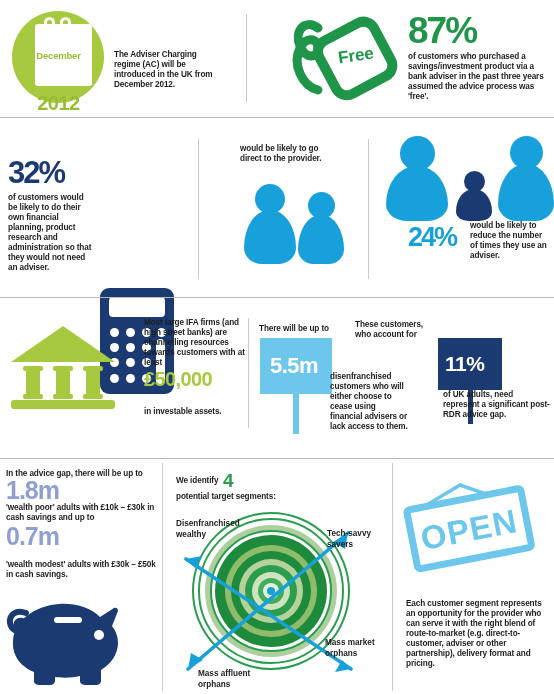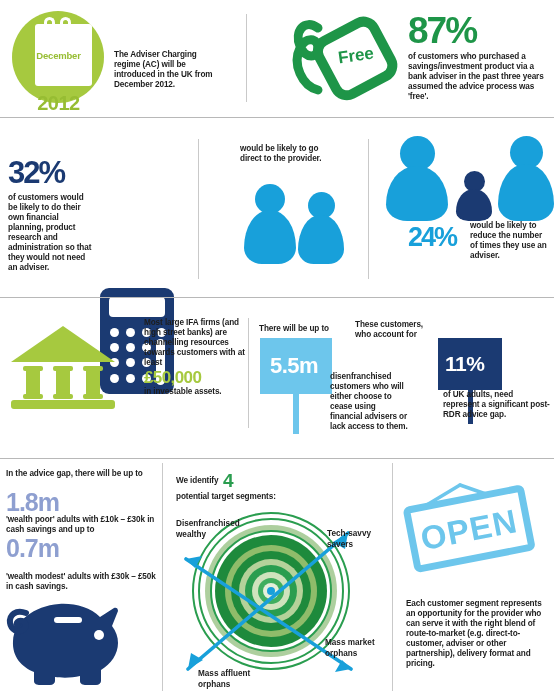--- a/index.html
+++ b/index.html
@@ -99,21 +99,21 @@
   #r2c .big-num { font-size: 27px; }
 
   .person { position: absolute; }
   .person .head { position: absolute; border-radius: 50%; }
   .person .torso { position: absolute; border-radius: 48% 48% 34% 34% / 70% 70% 30% 30%; }
 
   
   #row3 { position: absolute; left: 0; top: 300px; height: 160px; width: 554px; }
   #bank { position: absolute; left: 8px; top: 22px; width: 110px; height: 88px; }
   #r3-txt { position: absolute; left: 144px; top: 18px; width: 112px; }
-  #r3-amount { font-size: 17px; letter-spacing: -0.6px; margin: 2px 0 1px; }
+  #r3-amount { font-size: 20px; letter-spacing: -0.6px; margin: 2px 0 19px; }
 
   .sign { position: absolute; }
   .sign .plate { position: absolute; display: flex; align-items: center; }
   .sign .post { position: absolute; }
   .sign .plate span {
     color: #ffffff; font-weight: bold;
   }
   #sign1 { left: 260px; top: 38px; }
   #sign1 .plate {
     width: 72px; height: 56px; background: #6dc6ec; left: 0; top: 0;
@@ -297,21 +297,21 @@
     </div>
     <div id="r3-txt3" class="body-txt">of UK adults, need represent a significant post-RDR advice gap.</div>
 
     <div class="hdiv" style="top:158px;"></div>
   </div>
 
   <div id="row4" class="row">
 
     <div id="r4a">
       <div class="body-txt">In the advice gap, there will be up to</div>
-      <div class="big-num c-peri" style="margin:12px 0 1px;">1.8m</div>
+      <div class="big-num c-peri" style="margin:0 0 1px;">1.8m</div>
       <div class="body-txt">'wealth poor' adults with £10k – £30k in cash savings and up to</div>
       <div class="big-num c-peri" style="margin:2px 0 12px;">0.7m</div>
       <div class="body-txt">'wealth modest' adults with £30k – £50k in cash savings.</div>
     </div>
 
     <div id="piggy">
       <svg width="126" height="86" viewBox="0 0 126 86">
         <g fill="#1b3a72">
           <path d="M96 18 C86 8, 70 4, 55 5 C30 7, 10 22, 9 42 C8 58, 18 68, 30 73
                    L30 82 C30 85 33 86 36 86 L46 86 C49 86 51 84 51 82 L51 78

